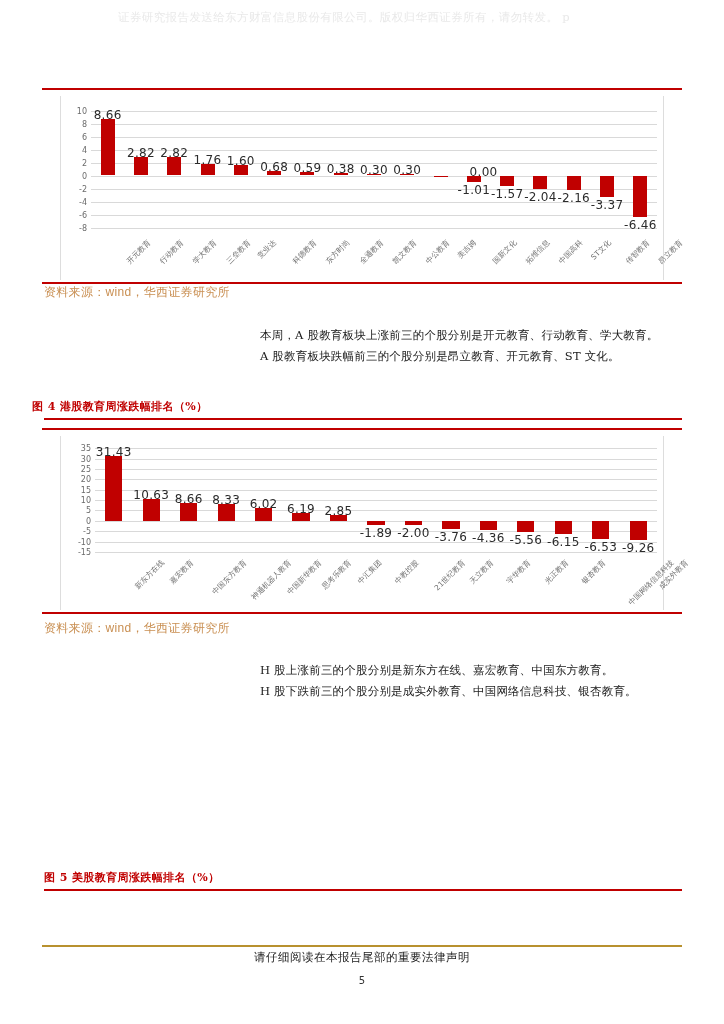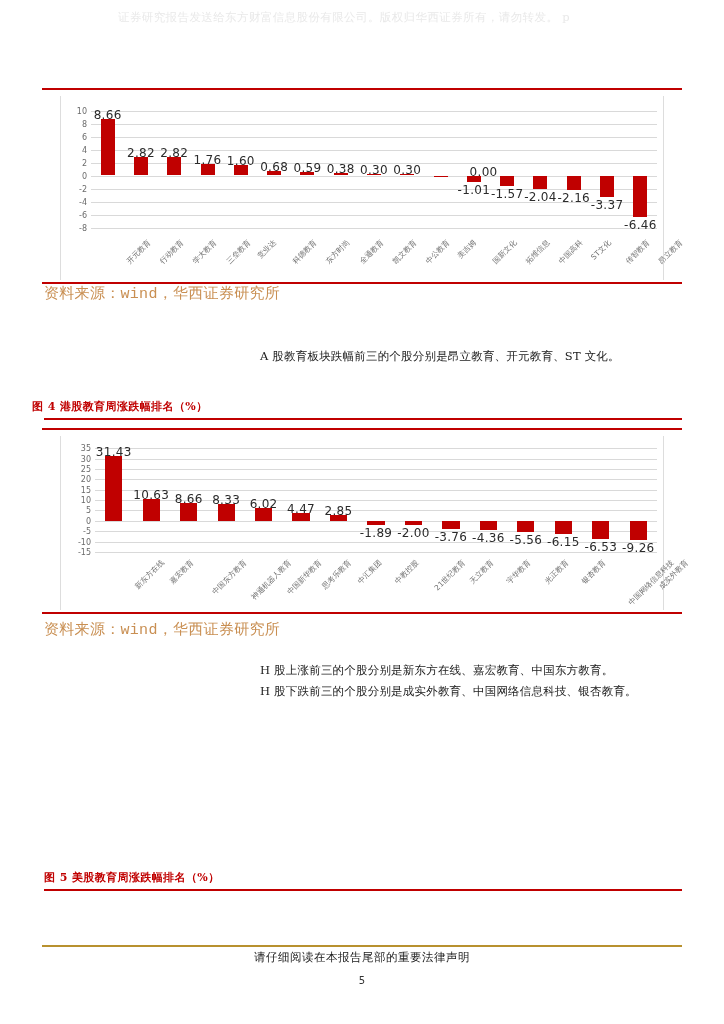--- a/index.html
+++ b/index.html
@@ -169,24 +169,24 @@
     font-family: "DejaVu Sans", sans-serif;
     white-space: nowrap;
     transform-origin: right top;
     transform: rotate(-45deg);
     text-align: right;
   }
 
   
   .source {
     position: absolute;
-    font-size: 15px;
+    font-size: 12px;
     color: #c98f52;
     letter-spacing: 0.3px;
-    font-family: Liberation Mono, monospace;
+    font-family: Liberation Sans, sans-serif;
   }
 
   
   .para {
     position: absolute;
     font-size: 11.5px;
     color: #1a1a1a;
     line-height: 21px;
     font-family: "DejaVu Serif", serif;
     letter-spacing: 0.2px;
@@ -330,20 +330,21 @@
           <div class="xlabel" style="left: 454.176px; top: 142px;">拓维信息</div>
           <div class="xlabel" style="left: 487.471px; top: 142px;">中国高科</div>
           <div class="xlabel" style="left: 520.765px; top: 142px;">ST文化</div>
           <div class="xlabel" style="left: 554.059px; top: 142px;">传智教育</div>
           <div class="xlabel" style="left: 587.353px; top: 142px;">昂立教育</div>
         </div>
     </div>
   </div>
   <div class="source" style="left:44px; top:284px;">资料来源：wind，华西证券研究所</div>
 
+  <div class="para" style="left:260px; top:325px; width:420px;">本周，A 股教育板块上涨前三的个股分别是开元教育、行动教育、学大教育。</div>
   <div class="para" style="left:260px; top:346px; width:420px;">A 股教育板块跌幅前三的个股分别是昂立教育、开元教育、ST 文化。</div>
 
   <div class="fig-title" style="left:32px; top:399px;text-align:right;">图 4 港股教育周涨跌幅排名（%）</div>
   <div class="fig-rule" style="left:44px; top:418px; width:638px;"></div>
 
   <div class="chart-box" id="chart1-box" style="left:42px; top:428px; width:640px; height:186px;">
     <div class="chart-inner">
       <div class="plot" id="chart1-plot" style="left:34px; top:8px; right:6px; height:110px;">
           <div class="gridline" style="top: 4.15094px;">
             <span class="ytick">35</span>
@@ -382,21 +383,21 @@
           <div class="bar-label" style="left: 18.7333px; top: 0.560377px;">31.43</div>
           <div class="bar" style="left: 47.5827px; width: 17.2347px; top: 54.7302px; height: 22.0623px;"></div>
           <div class="bar-label" style="left: 56.2px; top: 43.7302px;">10.63</div>
           <div class="bar" style="left: 85.0493px; width: 17.2347px; top: 58.8189px; height: 17.9736px;"></div>
           <div class="bar-label" style="left: 93.6667px; top: 47.8189px;">8.66</div>
           <div class="bar" style="left: 122.516px; width: 17.2347px; top: 59.5038px; height: 17.2887px;"></div>
           <div class="bar-label" style="left: 131.133px; top: 48.5038px;">8.33</div>
           <div class="bar" style="left: 159.983px; width: 17.2347px; top: 64.2981px; height: 12.4943px;"></div>
           <div class="bar-label" style="left: 168.6px; top: 53.2981px;">6.02</div>
           <div class="bar" style="left: 197.449px; width: 17.2347px; top: 69.4245px; height: 7.36792px;"></div>
-          <div class="bar-label" style="left: 206.067px; top: 58.4245px;">4.47</div>
+          <div class="bar-label" style="left: 206.067px; top: 58.4245px;">6.19</div>
           <div class="bar" style="left: 234.916px; width: 17.2347px; top: 70.8774px; height: 5.91509px;"></div>
           <div class="bar-label" style="left: 243.533px; top: 59.8774px;">2.85</div>
           <div class="bar" style="left: 272.383px; width: 17.2347px; top: 76.7925px; height: 3.92264px;"></div>
           <div class="bar-label" style="left: 281px; top: 81.7151px;">-1.89</div>
           <div class="bar" style="left: 309.849px; width: 17.2347px; top: 76.7925px; height: 4.15094px;"></div>
           <div class="bar-label" style="left: 318.467px; top: 81.9434px;">-2.00</div>
           <div class="bar" style="left: 347.316px; width: 17.2347px; top: 76.7925px; height: 7.80377px;"></div>
           <div class="bar-label" style="left: 355.933px; top: 85.5962px;">-3.76</div>
           <div class="bar" style="left: 384.783px; width: 17.2347px; top: 76.7925px; height: 9.04906px;"></div>
           <div class="bar-label" style="left: 393.4px; top: 86.8415px;">-4.36</div>

